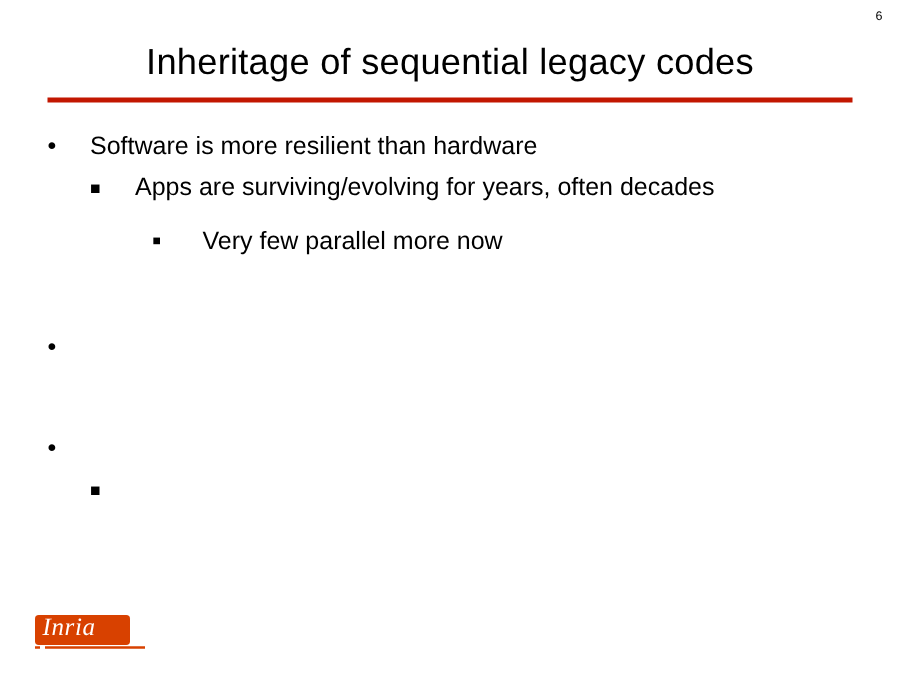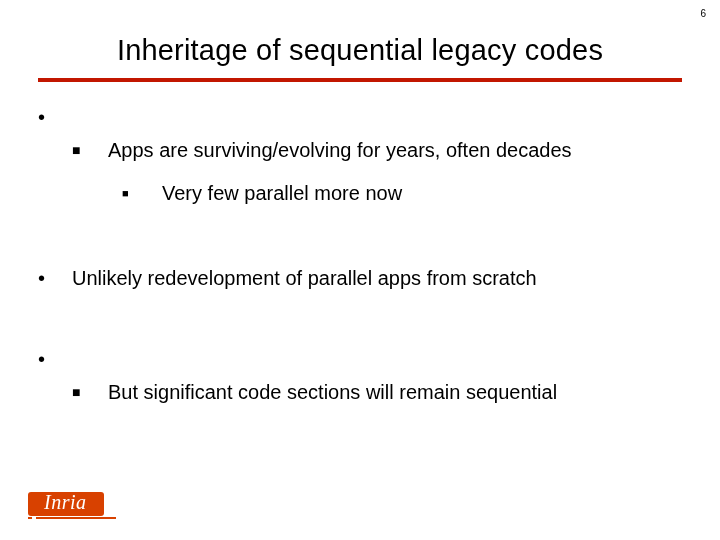--- a/index.html
+++ b/index.html
@@ -73,21 +73,20 @@
     border-radius: 3px;
   }
   .logo-text {
     position: absolute;
     left: 6px; top: -1px;
     color: #fff;
     font-family: "Brush Script MT", cursive;
     font-size: 20px;
     font-style: italic;
     letter-spacing: 0.5px;
-    margin-left: 10px;
   }
   .logo-underline {
     position: absolute;
     left: 8px;
     bottom: 3px;
     width: 80px;
     height: 2px;
     background: #d84100;
   }
   .logo-dash {
@@ -107,44 +106,43 @@
 <div class="title">Inheritage of sequential legacy codes</div>
 
 <div class="hr-wrap">
   <div class="hr-red"></div>
 </div>
 
 <div class="content">
 
   <div class="lvl1">
     <div class="b">•</div>
+    <div>Software is more resilient than hardware</div>
   </div>
 
   <div class="lvl2">
     <div class="b">■</div>
     <div>Apps  are surviving/evolving for years, often decades</div>
   </div>
 
   <div class="lvl3">
     <div class="b">■</div>
     <div>Very few parallel more now</div>
   </div>
 
   <div class="lvl1 gap-lg">
     <div class="b">•</div>
-    <div>Unlikely redevelopment of parallel apps from scratch</div>
   </div>
 
   <div class="lvl1 gap-md">
     <div class="b">•</div>
   </div>
 
   <div class="lvl2 gap-sm">
     <div class="b">■</div>
-    <div>But significant code sections will remain sequential</div>
   </div>
 
 </div>
 
 <div class="footer">
   <div class="logo">
     <div class="logo-red"></div>
     <div class="logo-text">Inria</div>
     <div class="logo-dash"></div>
     <div class="logo-underline"></div>

